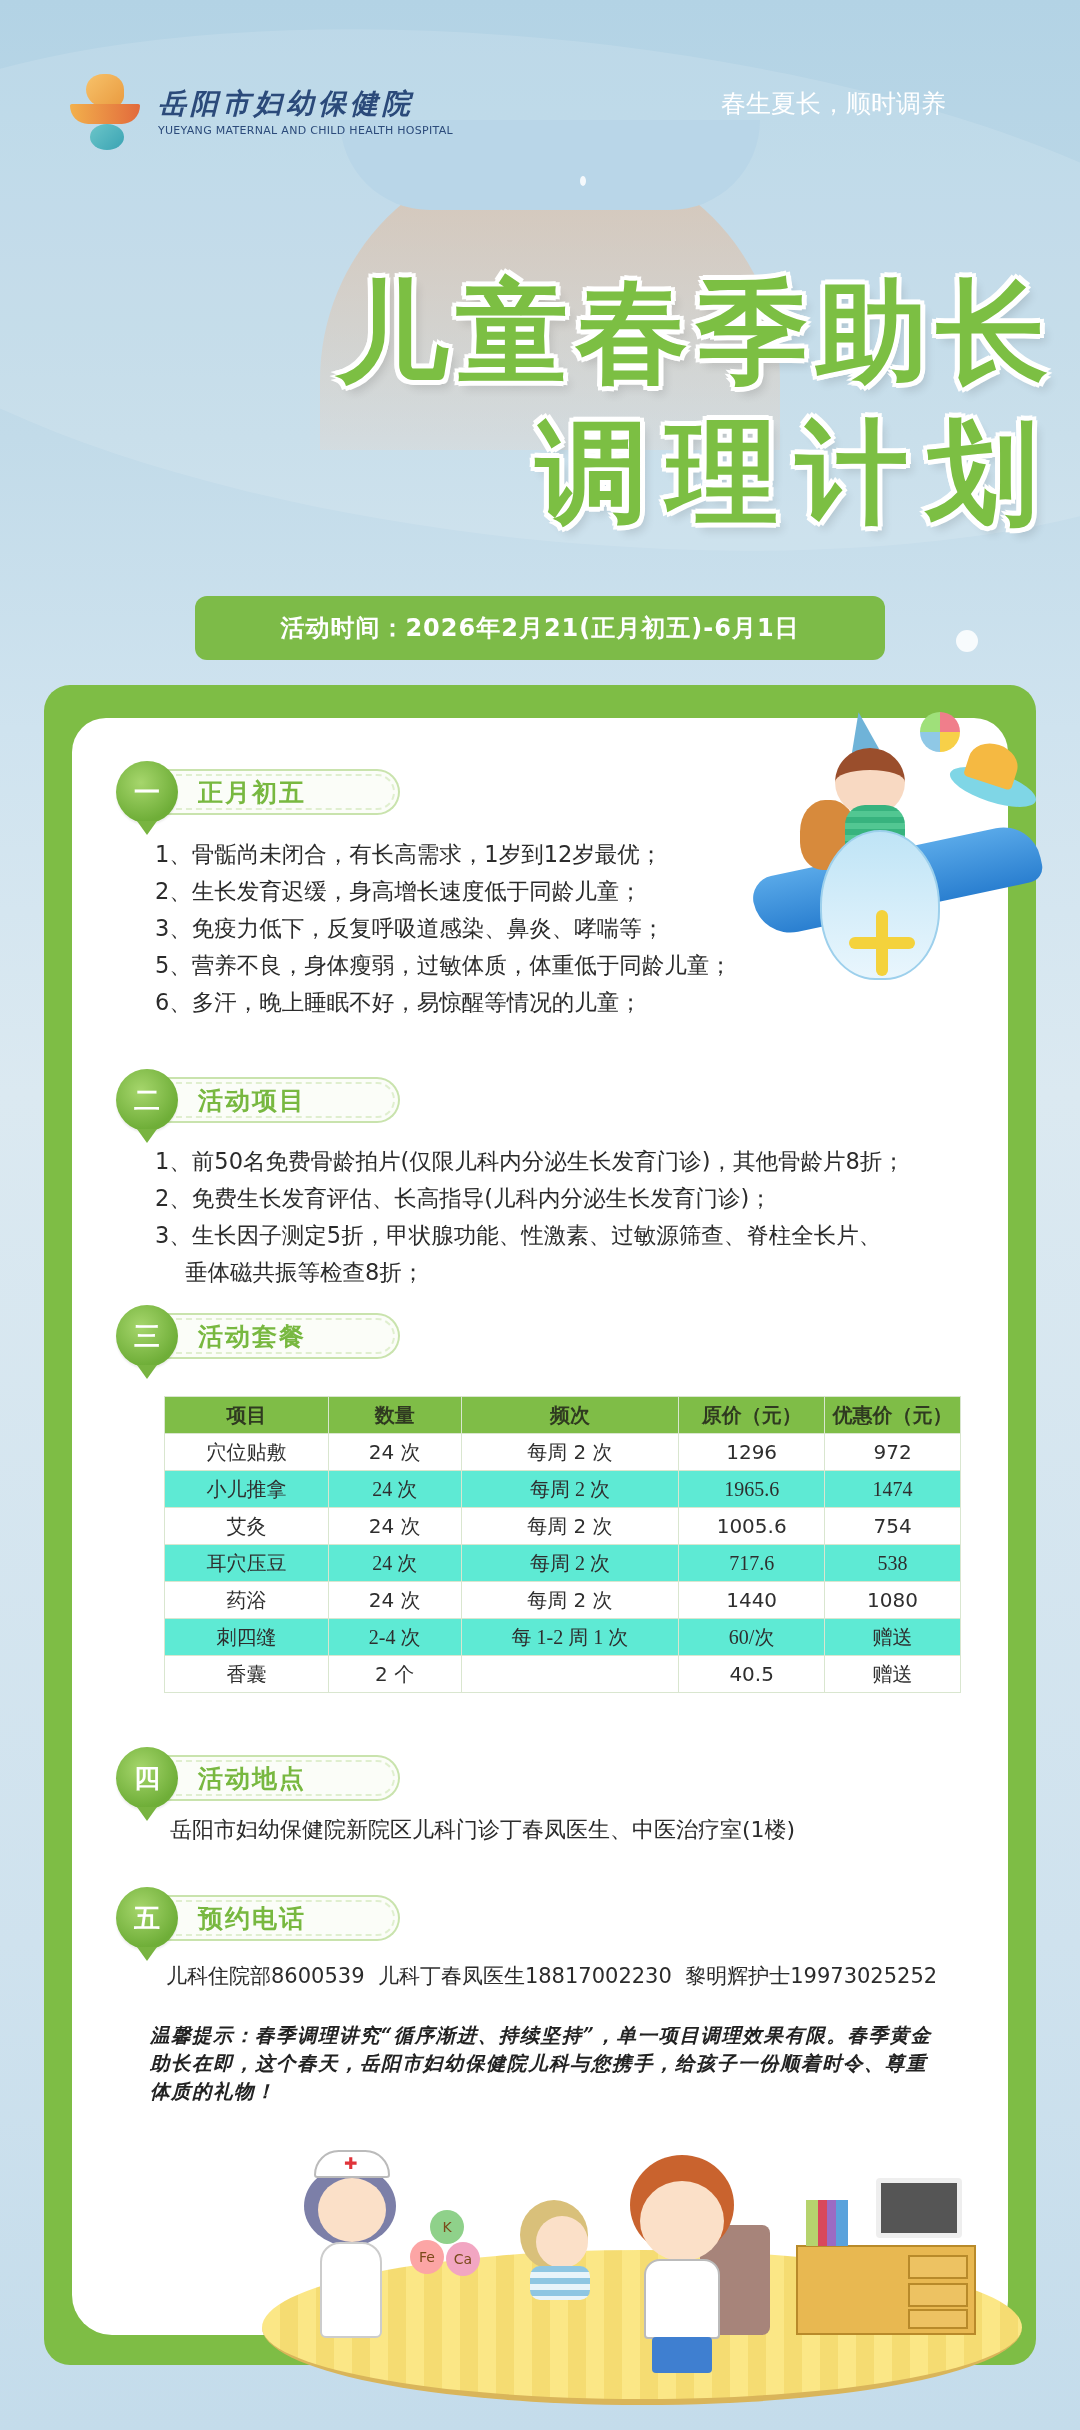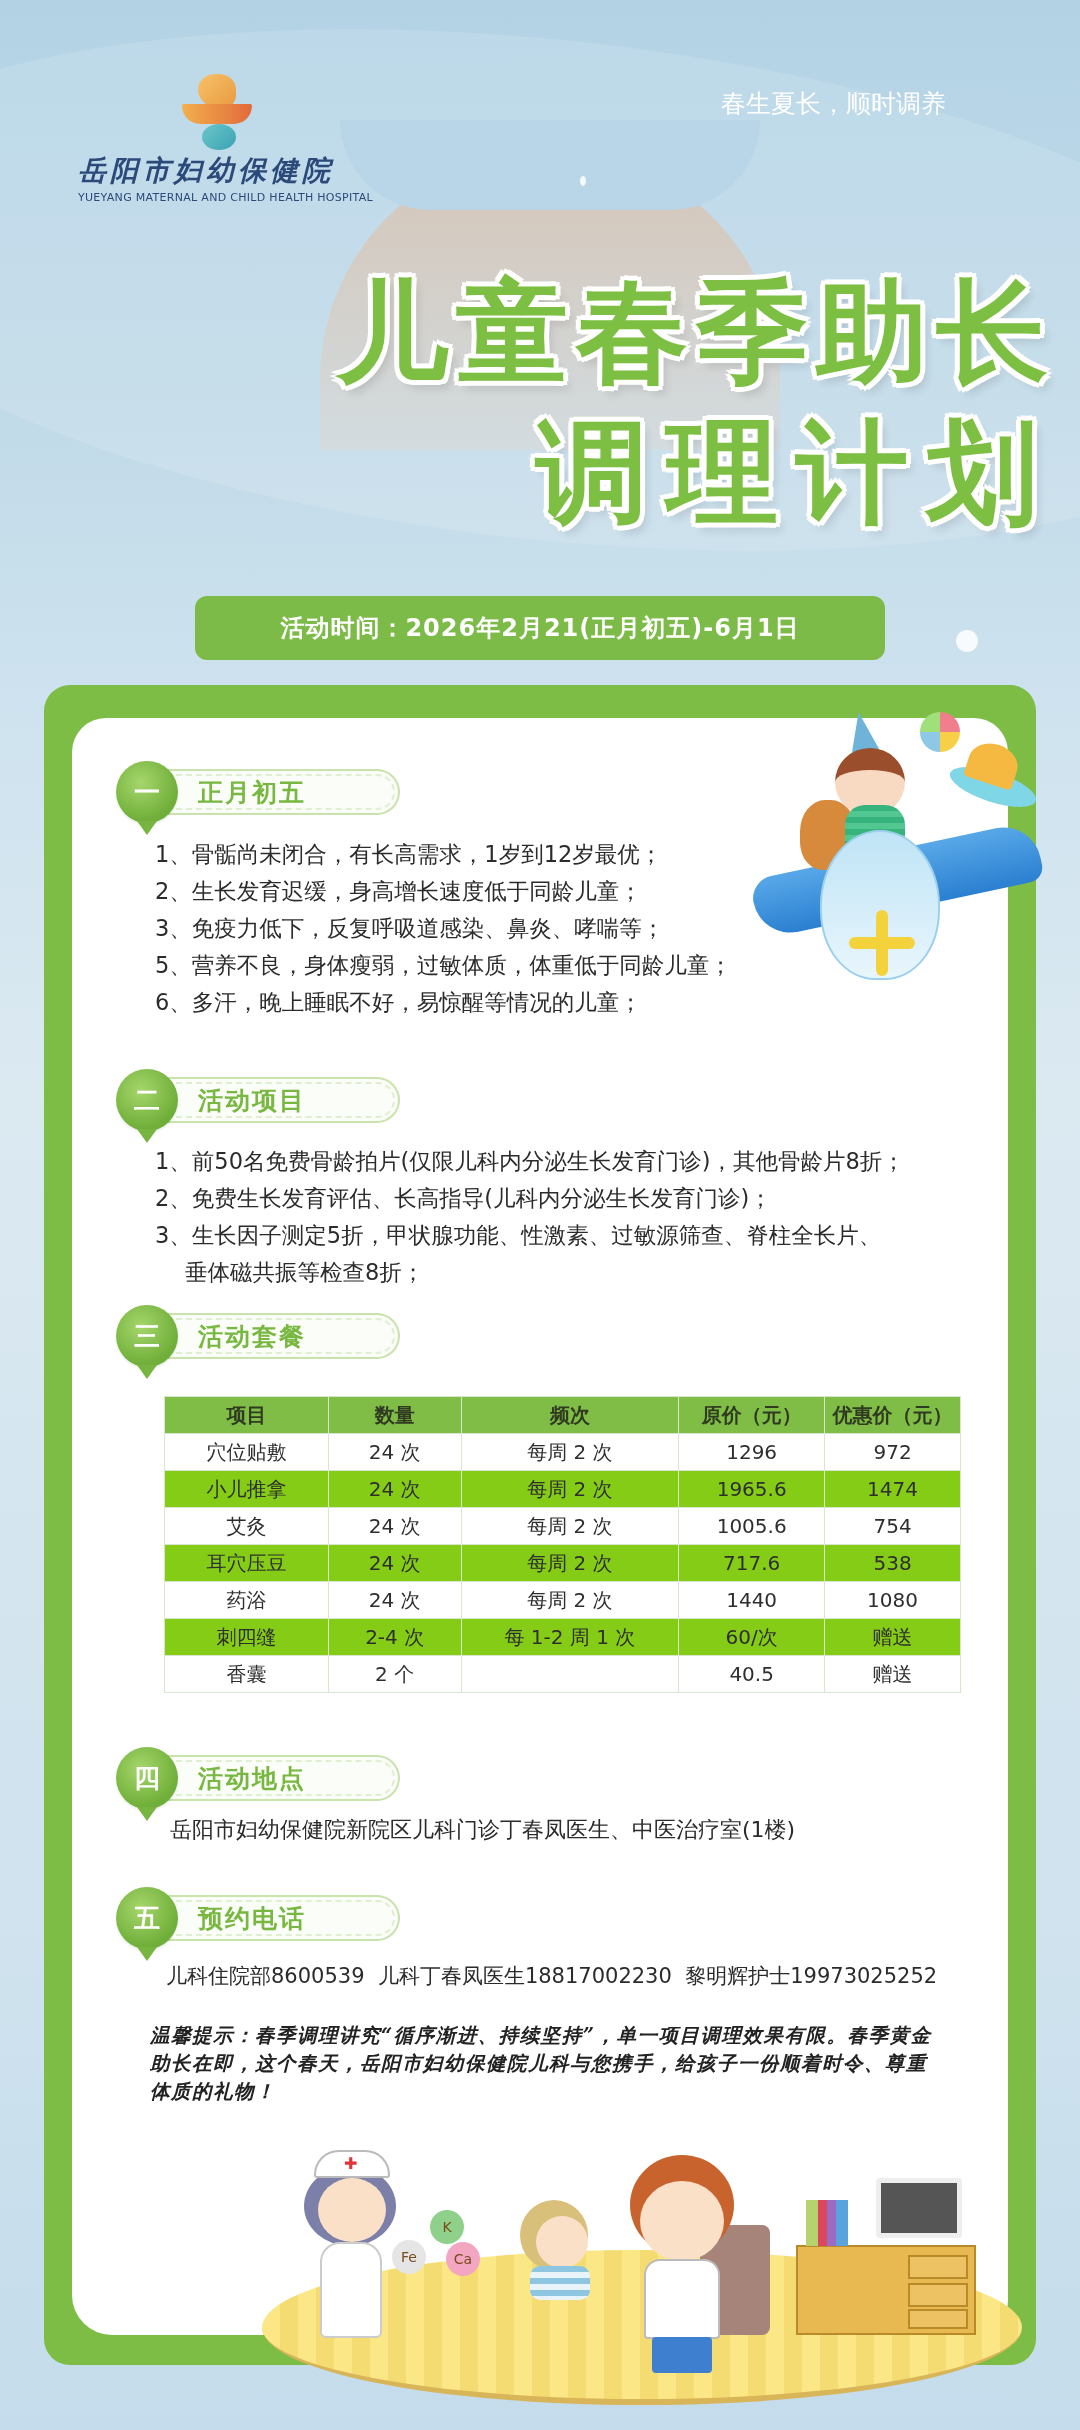--- a/index.html
+++ b/index.html
@@ -22,21 +22,21 @@
     background: linear-gradient(180deg, rgba(230,180,140,0.55), rgba(240,210,190,0.25));
   }
   .bg-arch-inner {
     position: absolute; left: 340px; top: 120px; width: 420px; height: 90px;
     border-radius: 0 0 210px 210px;
     background: #b9d6e8;
   }
   .bg-dot { position: absolute; border-radius: 50%; background: rgba(255,255,255,0.85); }
 
   
-  .logo { position: absolute; left: 68px; top: 70px; display: flex; align-items: center; flex-direction: column; }
+  .logo { position: absolute; left: 68px; top: 70px; display: flex; align-items: center; }
   .logo-mark { width: 80px; height: 82px; position: relative; }
   .logo-mark .blob1 { position: absolute; left: 18px; top: 4px; width: 38px; height: 34px; border-radius: 50% 50% 40% 60%; background: linear-gradient(135deg,#f7c26a,#e99a3f); }
   .logo-mark .bowl { position: absolute; left: 2px; top: 34px; width: 70px; height: 20px; border-radius: 4px 4px 40px 40px; background: linear-gradient(90deg,#f2b04c,#e26a3c); }
   .logo-mark .blob2 { position: absolute; left: 22px; top: 54px; width: 34px; height: 26px; border-radius: 50%; background: linear-gradient(135deg,#6cc6c9,#3aa3b3); }
   .logo-text { margin-left: 10px; }
   .logo-cn { font-family: "DejaVu Serif", serif; font-size: 28px; color: #2b4a7a; letter-spacing: 4px; font-weight: bold; font-style: italic; }
   .logo-en { font-size: 11px; color: #2b4a7a; font-weight: normal; letter-spacing: 0.3px; margin-top: 1px; }
   .slogan { position: absolute; right: 60px; top: 84px; text-align: right; color: #ffffff; font-size: 25px; line-height: 40px; }
   .slogan div:first-child { padding-right: 74px; }
 
@@ -66,21 +66,21 @@
     color: #78b840; font-size: 25px; font-weight: bold; letter-spacing: 2px; min-width: 240px;
     outline: 2px dashed #e0efcf; outline-offset: -7px; }
 
   .list { position: absolute; left: 155px; font-size: 22.5px; line-height: 37px; color: #2b2b2b; }
   .list .indent { padding-left: 30px; }
 
   
   .pkg-table { position: absolute; left: 164px; top: 1396px; width: 797px; border-collapse: collapse; font-size: 20px; color: #2e2e2e; }
   .pkg-table th, .pkg-table td { border: 1px solid #d9e6cf; text-align: center; height: 37px; font-weight: normal; }
   .pkg-table th { background: #7fbd47; color: #2f3a20; font-weight: bold; }
-  .pkg-table tr.alt td { background: #84cc16; }
+  .pkg-table tr.alt td { background: #5eead4; font-family: Liberation Serif, serif; }
   .pkg-table td { background: #ffffff; }
 
   .para { position: absolute; left: 168px; font-size: 22px; color: #2b2b2b; }
   .tip { position: absolute; left: 150px; top: 2022px; width: 790px; font-family: "DejaVu Serif", serif; font-style: italic;
     font-size: 19.5px; line-height: 28px; color: #222; font-weight: bold; letter-spacing: 1.5px; }
 
   
   .illus { position: absolute; }
   .plane-wing { position: absolute; left: 752px; top: 850px; width: 290px; height: 60px; border-radius: 30px 50px 20px 50px;
     background: linear-gradient(180deg,#58a8e8,#2a7fd0); transform: rotate(-12deg); }
@@ -290,21 +290,21 @@
   <div class="books"></div>
   <div class="chair"></div>
   <div class="nurse">
     <div class="hair"></div>
     <div class="face"></div>
     <div class="cap"></div>
     <div class="cross">✚</div>
     <div class="coat"></div>
   </div>
   <div class="ball" style="left:430px;top:2210px;background:#8fd18a;">K</div>
-  <div class="ball" style="left:392px;top:2240px;background:#e5e5e5;">Fe</div>
+  <div class="ball" style="left:410px;top:2240px;background:#fca5a5;">Fe</div>
   <div class="ball" style="left:446px;top:2242px;background:#f2a6c2;">Ca</div>
   <div class="child">
     <div class="hair"></div>
       <div class="face"></div>
       <div class="shirt"></div>
   </div>
   <div class="doctor">
     <div class="hair"></div>
       <div class="face"></div>
       <div class="coat"></div>

